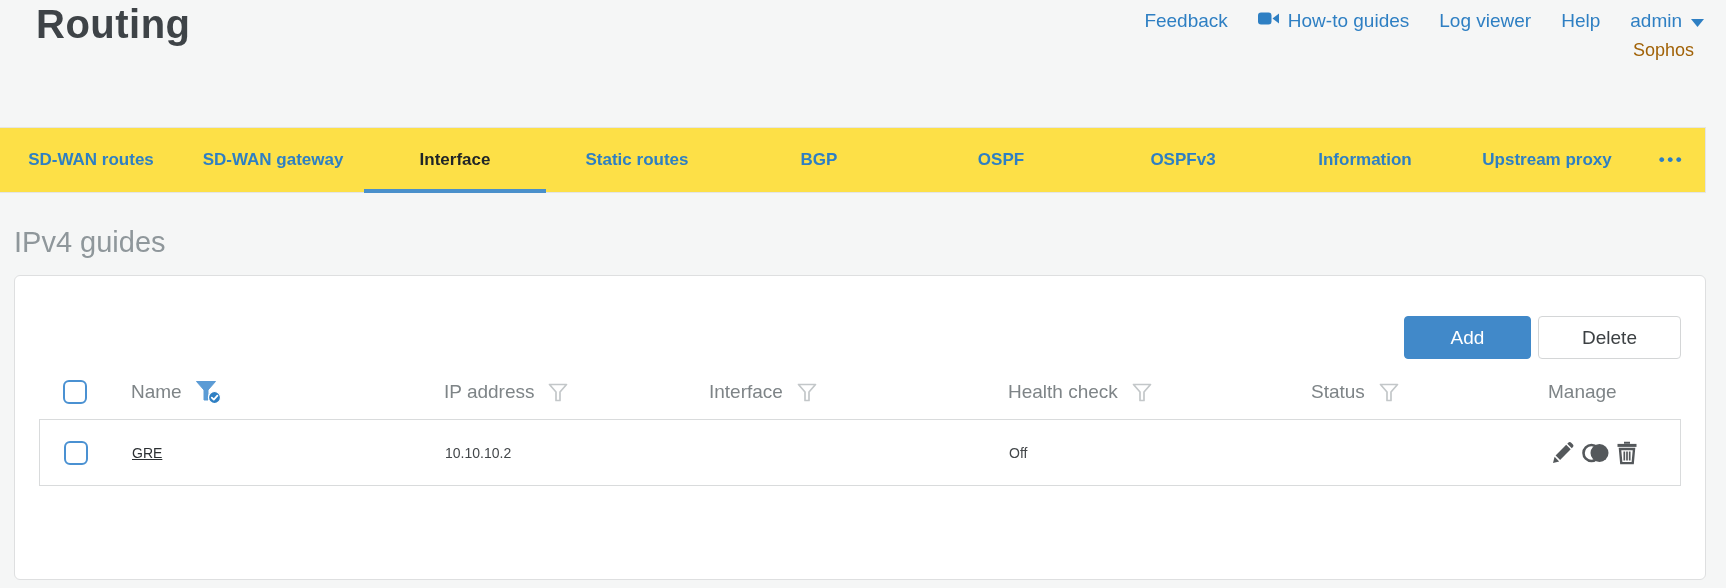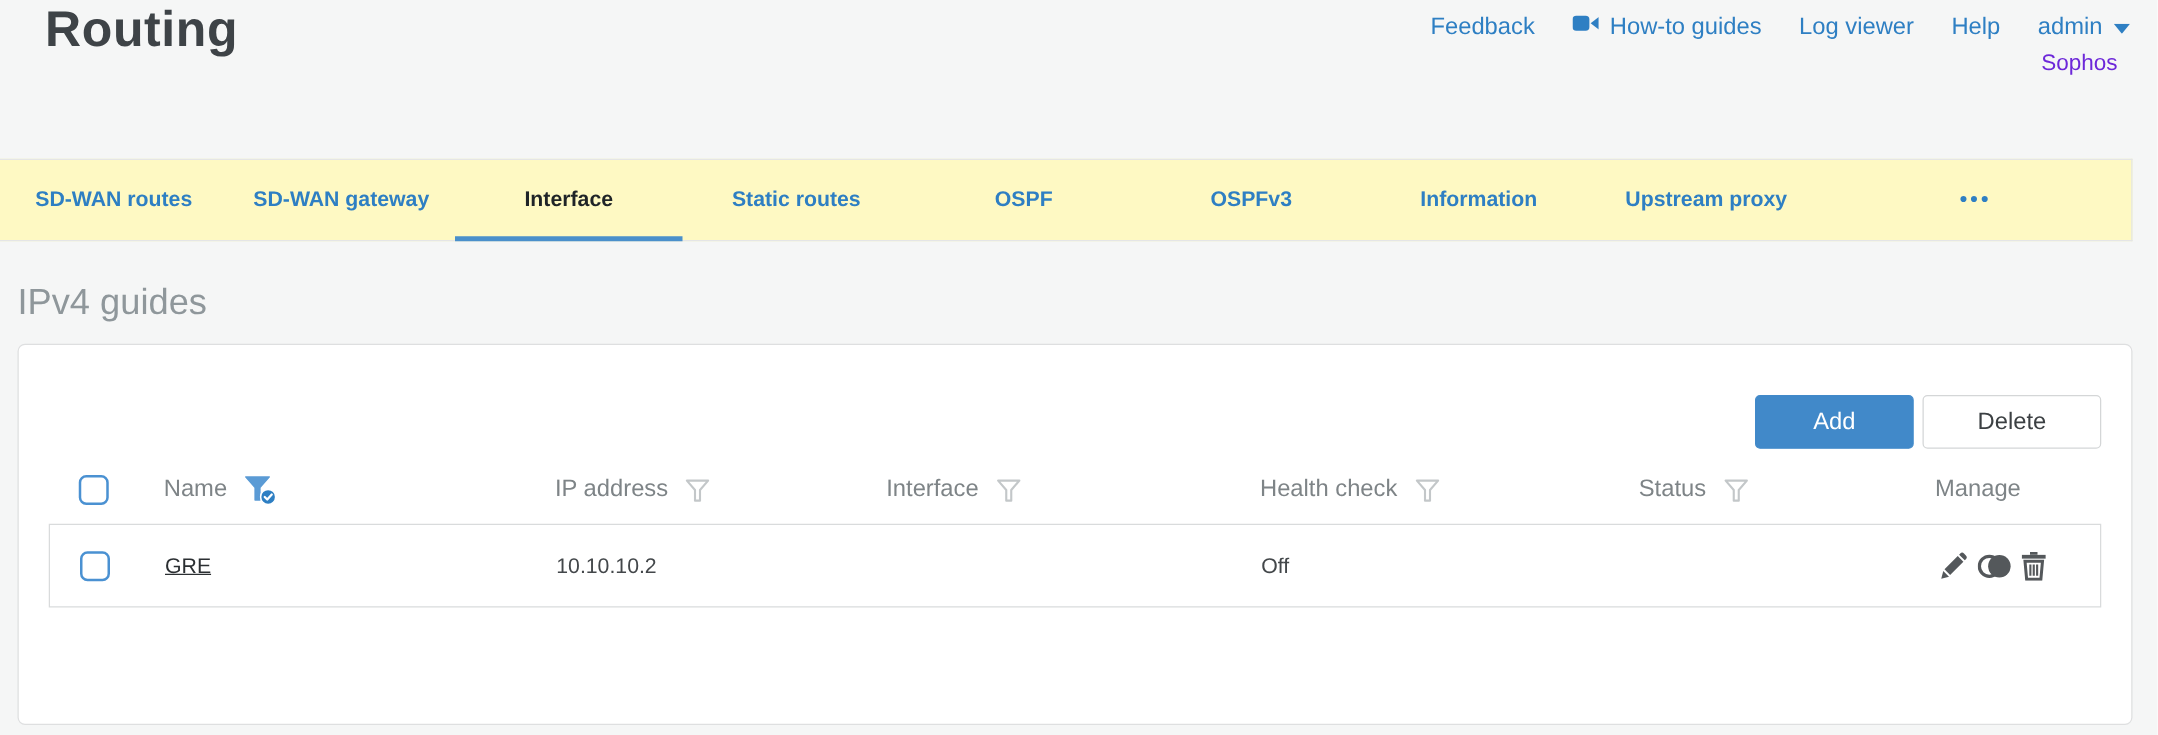--- a/index.html
+++ b/index.html
@@ -17,26 +17,26 @@
     font-size:40px; font-weight:700; color:#3e4347; letter-spacing:.5px;
   }
   .header-links {
     position:absolute; top:10px; right:22px;
     display:flex; align-items:center; gap:30px;
     font-size:19px; color:#2e7fc3;
   }
   .header-link { display:flex; align-items:center; gap:9px; cursor:pointer; white-space:nowrap;text-align:right; }
   .brand {
     position:absolute; top:40px; right:32px;
-    font-size:18px; color:#6d28d9;
+    font-size:18px; color:#a16207;
   }
   
   .tab-bar {
     position:absolute; left:0; top:127px;
-    width:1706px; height:66px; background:#fef9c3;
+    width:1706px; height:66px; background:#fde047;
     border-top:1px solid #e4e5e6; border-bottom:1px solid #e4e5e6; border-right:1px solid #e4e5e6;
     display:flex;
   }
   .tab {
     width:182px; height:100%;
     display:flex; align-items:center; justify-content:center;
     font-size:17px; font-weight:700; color:#2e7fc3;
     position:relative; cursor:pointer; white-space:nowrap;
   }
   .tab.active { color:#1f2427; }
@@ -80,21 +80,21 @@
   .th-health    { left:993px; }
   .th-status    { left:1296px; }
   .th-manage    { left:1533px; }
   .filter-btn { display:flex; align-items:center; cursor:pointer; }
   .row {
     position:absolute; left:24px; top:143px;
     width:1642px; height:67px;
     background:#ffffff; border:1px solid #d9dbdc;
   }
   .cell { position:absolute; top:50%; transform:translateY(-50%);
-    font-size:17px; color:#43474a; white-space:nowrap; }
+    font-size:14px; color:#43474a; white-space:nowrap; }
   .cell-cb     { left:24px; }
   .cell-name   { left:92px; }
   .cell-ip     { left:405px; }
   .cell-iface  { left:670px; }
   .cell-health { left:969px; }
   .cell-status { left:1272px; }
   .cell-manage { left:1511px; display:flex; align-items:center; gap:8px; }
   .row-link { color:#2b2f32; text-decoration:underline; cursor:pointer; }
   .status-dot { width:22px; height:22px; border-radius:50%; background:#8dc63f; }
   .action-icon { display:flex; align-items:center; cursor:pointer; }
@@ -132,20 +132,21 @@
     </span>
   </span>
 </div>
 <div class="brand">Sophos</div>
 
 <div class="tab-bar">
   <div class="tab">SD-WAN routes</div>
   <div class="tab">SD-WAN gateway</div>
   <div class="tab active">Interface</div>
   <div class="tab">Static routes</div>
+  <div class="tab">BGP</div>
   <div class="tab">OSPF</div>
   <div class="tab">OSPFv3</div>
   <div class="tab">Information</div>
   <div class="tab">Upstream proxy</div>
   <div class="tab-overflow">•••</div>
 </div>
 
 <div class="section-heading">IPv4 guides</div>
 
 <div class="panel">

